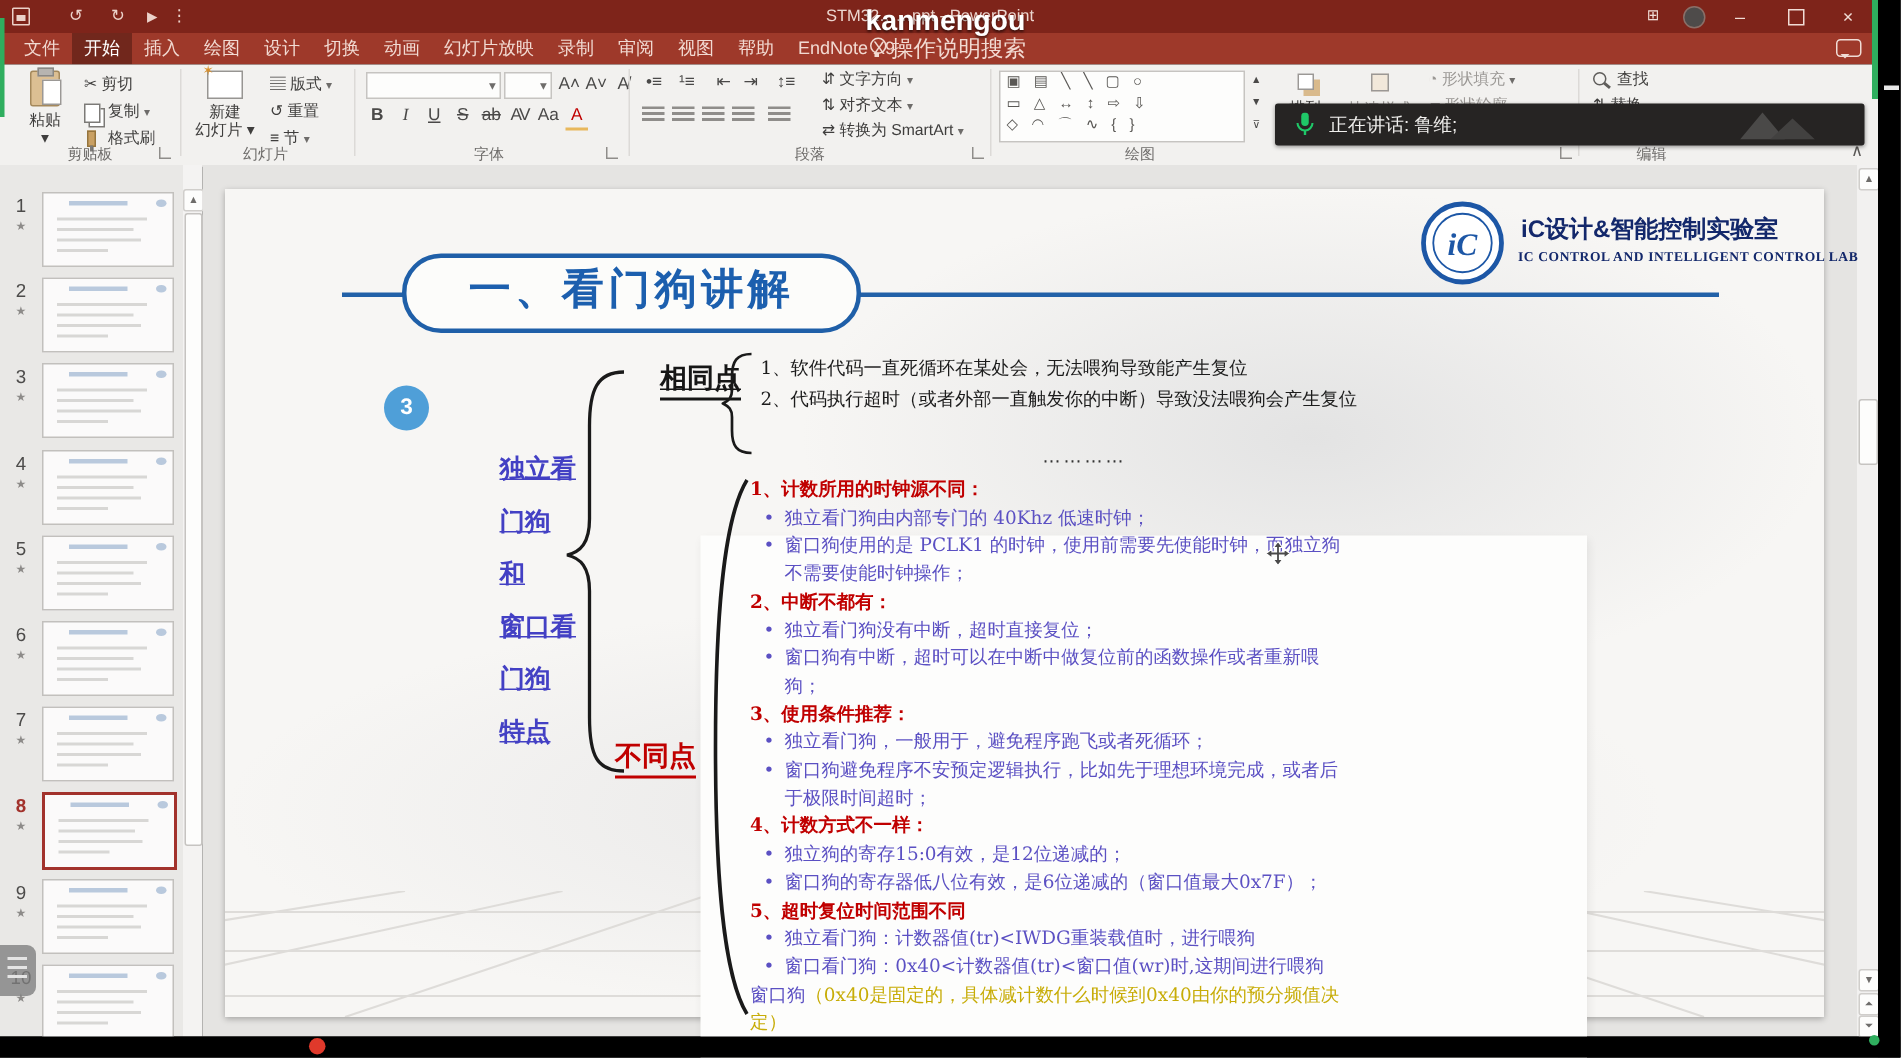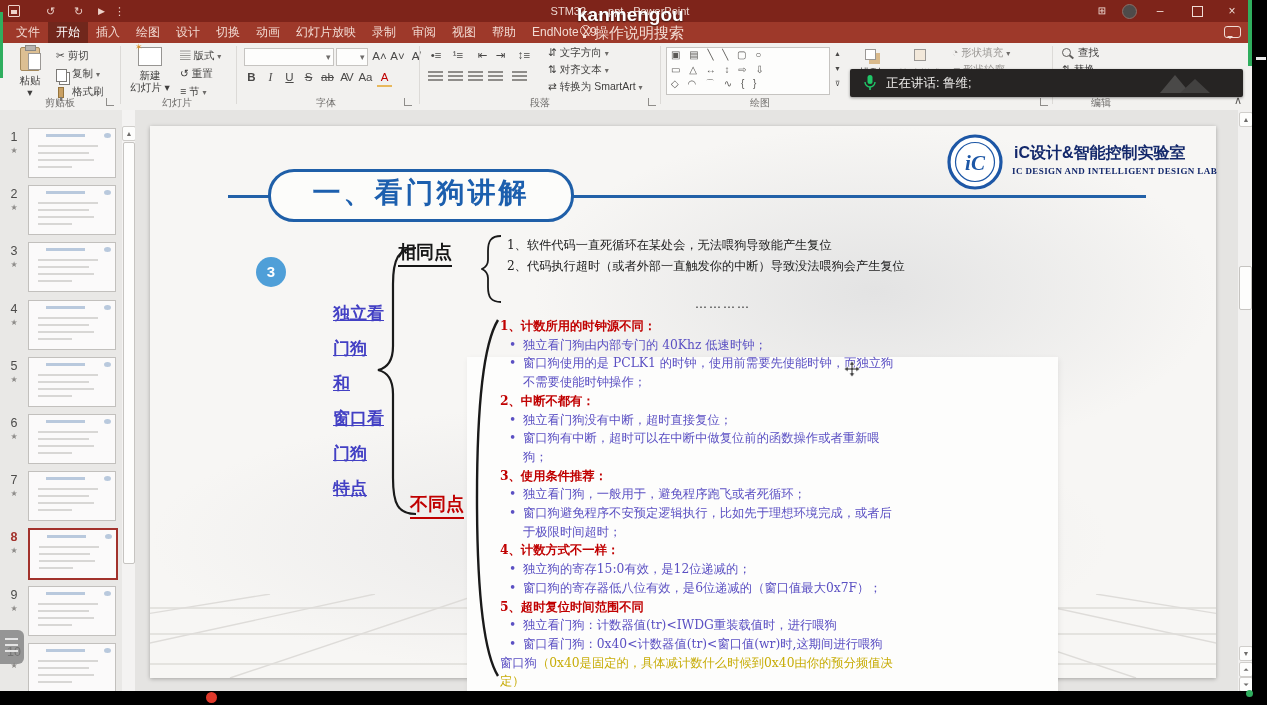--- a/index.html
+++ b/index.html
@@ -396,25 +396,25 @@
   <div class="a" id="titleline"></div>
   <div class="a" id="pill">
     <div id="pill-text">一、看门狗讲解</div>
   </div>
   <svg class="a" style="left:946px;top:133px;z-index:3;" width="58" height="58">
     <circle cx="29" cy="29" r="26" fill="#ffffff" stroke="#1d57a6" stroke-width="3.2"></circle>
     <circle cx="29" cy="29" r="19.5" fill="none" stroke="#1d57a6" stroke-width="1.2"></circle>
     <text x="29" y="37" text-anchor="middle" font-size="21" font-style="italic" font-weight="bold" fill="#1d57a6" font-family="Liberation Serif,serif">iC</text>
   </svg>
   <div class="a logo-cn" style="left:1014px;top:143px;z-index:3;">iC设计&amp;智能控制实验室</div>
-  <div class="a logo-en" style="left:1012px;top:166px;z-index:3;">IC DESIGN AND INTELLIGENT DESIGN LAB</div>
+  <div class="a logo-en" style="left:1012px;top:166px;z-index:3;">IC CONTROL AND INTELLIGENT CONTROL LAB</div>
 
   <div class="a" id="badge3">3</div>
 
-  <span class="a" id="same-label" style="left:398px;top:240px;">相同点</span>
+  <span class="a" id="same-label" style="left:440px;top:240px;text-decoration:underline;">相同点</span>
   <span class="a" id="diff-label" style="left:410px;top:492px;">不同点</span>
 
   <svg class="a" style="left:376px;top:246px;z-index:4;" width="42" height="272">
     <path d="M40,2 C22,2 17,14 17,38 L17,100 C17,116 11,122 2,124 C11,126 17,132 17,148 L17,232 C17,258 22,268 40,268" stroke="#1a1a1a" stroke-width="2.2" fill="none"></path>
   </svg>
   <svg class="a" style="left:481px;top:234px;z-index:4;" width="22" height="70">
     <path d="M20,2 C10,2 7,7 7,17 L7,26 C7,31 5,33 1,35 C5,37 7,39 7,44 L7,53 C7,63 10,68 20,68" stroke="#1a1a1a" stroke-width="1.8" fill="none"></path>
   </svg>
   <svg class="a" style="left:474px;top:318px;z-index:4;" width="26" height="360">
     <path d="M24,2 C8,28 3,95 3,180 C3,265 8,332 24,358" stroke="#1a1a1a" stroke-width="2.4" fill="none"></path>

